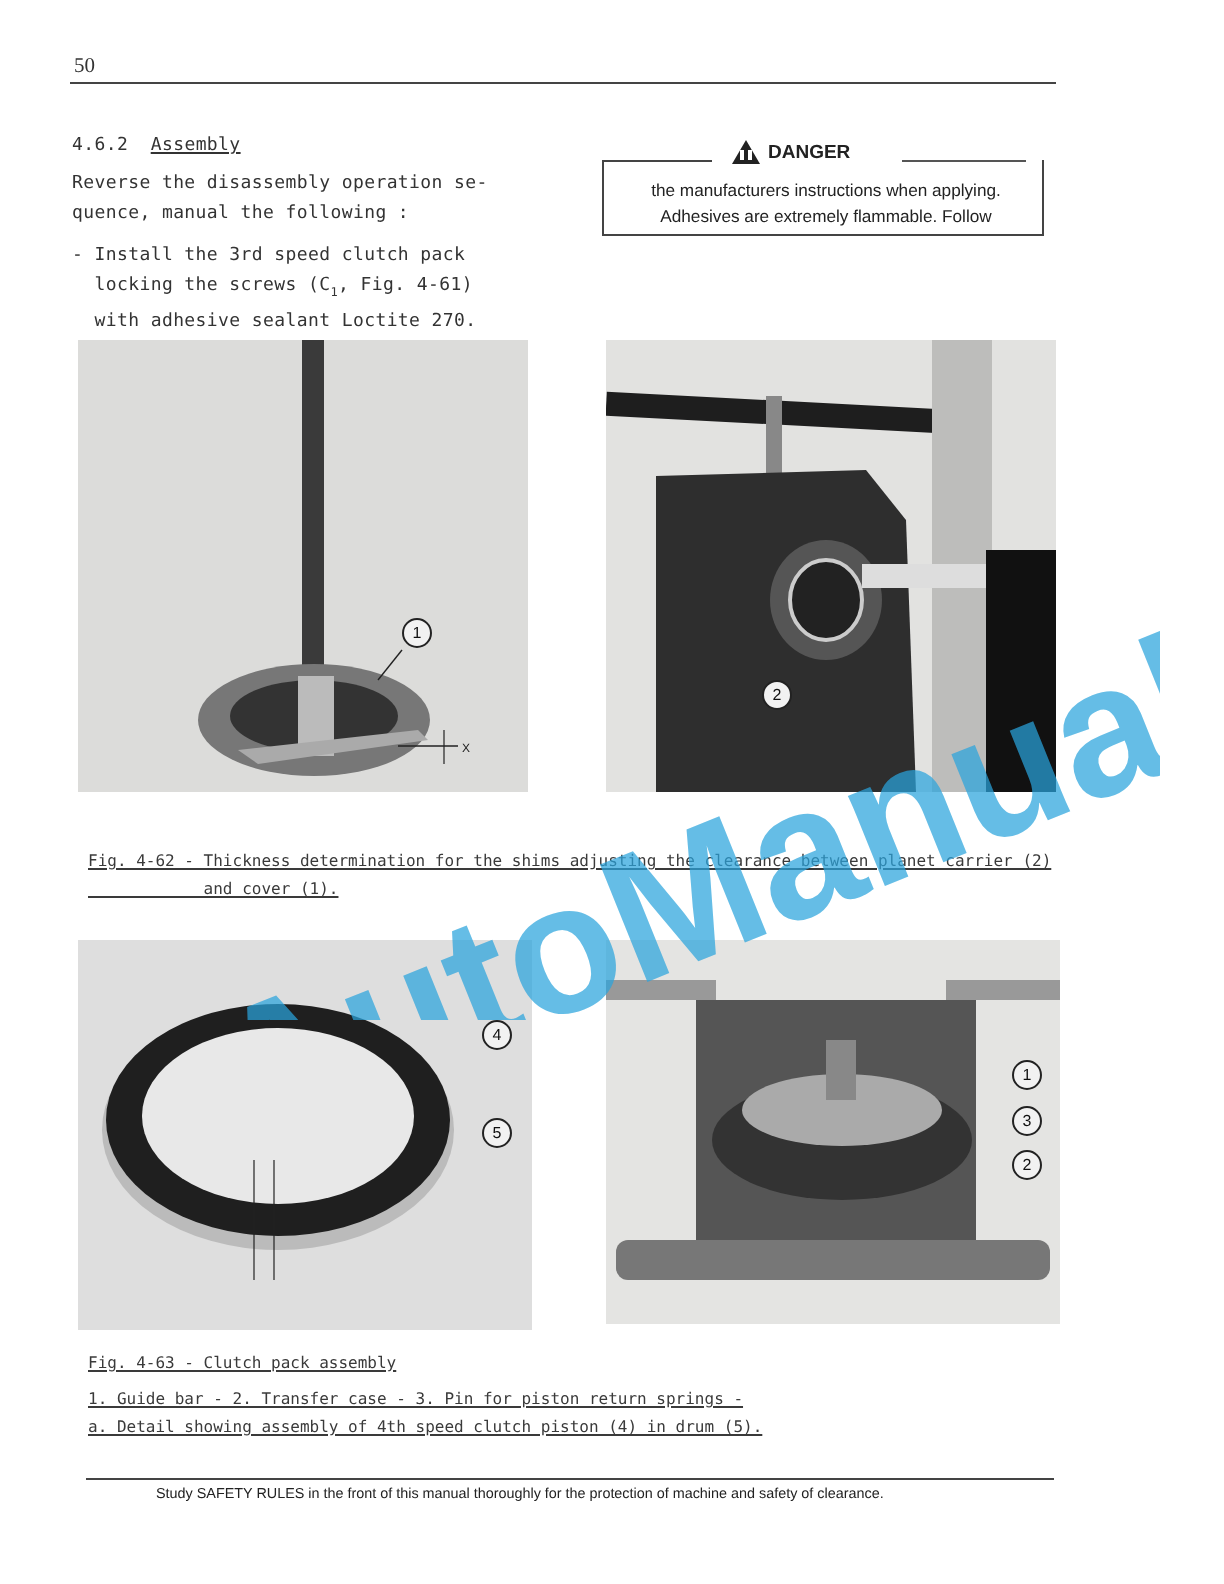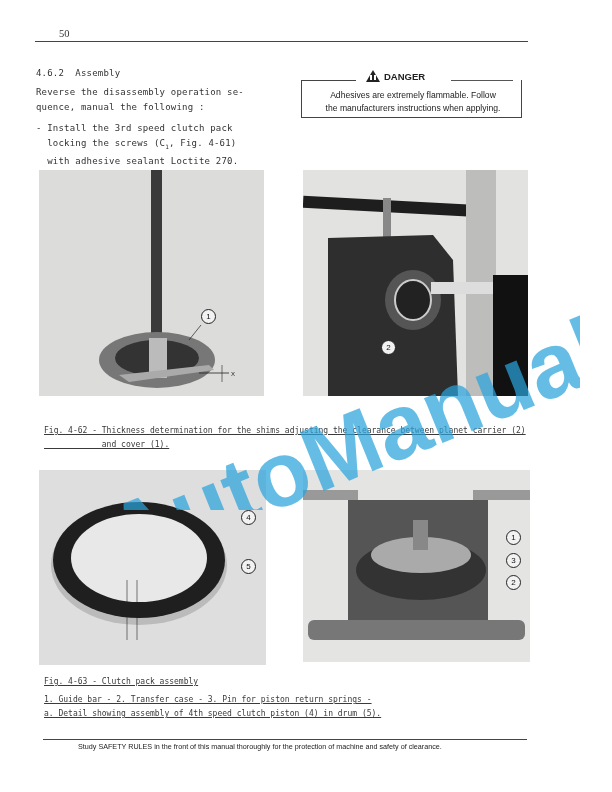--- a/index.html
+++ b/index.html
@@ -2,25 +2,25 @@
 <html><head>
 <meta charset="utf-8">
 <style>
   html, body { margin: 0; padding: 0; }
   body {
     width: 612px; height: 792px; position: relative; overflow: hidden;
     background: #ffffff; color: #2a2a2a;
     font-family: "DejaVu Sans Mono", "Liberation Mono", monospace;
   }
   .abs { position: absolute; }
-  .page-number { left: 59px; top: 28px; font-size: 10.5px; color: #333; font-family: "Liberation Serif", serif; }
+  .page-number { left: 37px; top: 28px; font-size: 10.5px; color: #333; font-family: "Liberation Serif", serif; }
   .header-rule { left: 35px; top: 41px; width: 493px; height: 1px; background: #444; }
   .mono { font-family: "DejaVu Sans Mono", "Liberation Mono", monospace; font-size: 9px; color: #333; letter-spacing: 0.2px; line-height: 15px; white-space: pre; }
   .section-head { left: 36px; top: 66px; }
-  .section-head .title { }
+  .section-head .title { text-decoration: underline; }
   .intro { left: 36px; top: 85px; }
   .bullet { left: 36px; top: 121px; }
   .sub1 { font-size: 6px; vertical-align: -3px; }
 
   .danger-label { left: 366px; top: 70px; display: flex; align-items: center; gap: 4px; font-family: "Liberation Sans", sans-serif; font-weight: bold; font-size: 9.5px; color: #222; }
   .danger-line-r { left: 451px; top: 80px; width: 62px; height: 1px; background: #555; }
   .danger-box { left: 301px; top: 80px; width: 221px; height: 38px; border: 1px solid #444; border-top: none; box-sizing: border-box; }
   .danger-box-top-l { left: 301px; top: 80px; width: 55px; height: 1px; background: #444; }
   .danger-text { left: 308px; top: 89px; width: 210px; font-family: "Liberation Sans", sans-serif; font-size: 8.6px; line-height: 12.5px; color: #222; text-align: center; }
 
@@ -52,22 +52,22 @@
 <div class="abs danger-label">
   <svg width="14" height="12" viewBox="0 0 14 12">
       <polygon points="7,0 14,12 0,12" fill="#222"></polygon>
       <rect x="4" y="5" width="2" height="5" fill="#fff"></rect>
       <rect x="8" y="5" width="2" height="5" fill="#fff"></rect>
     </svg>
   <span>DANGER</span>
 </div>
 <div class="abs danger-box"></div>
 <div class="abs danger-text">
+    <div>the manufacturers instructions when applying.</div>
     <div>Adhesives are extremely flammable.  Follow</div>
-    <div>the manufacturers instructions when applying.</div>
   </div>
 
 <div class="abs photo" style="left:39px;top:170px;width:225px;height:226px;background:#dcdcda;">
   <svg width="225" height="226" viewBox="0 0 225 226">
     <rect x="112" y="0" width="11" height="175" fill="#3a3a3a"></rect>
     <ellipse cx="118" cy="190" rx="58" ry="28" fill="#777"></ellipse>
     <ellipse cx="118" cy="188" rx="42" ry="18" fill="#333"></ellipse>
     <rect x="110" y="168" width="18" height="40" fill="#bbb"></rect>
     <polygon points="80,205 170,195 175,200 90,212" fill="#aaa"></polygon>
     <line x1="160" y1="203" x2="190" y2="203" stroke="#222" stroke-width="0.8"></line>

